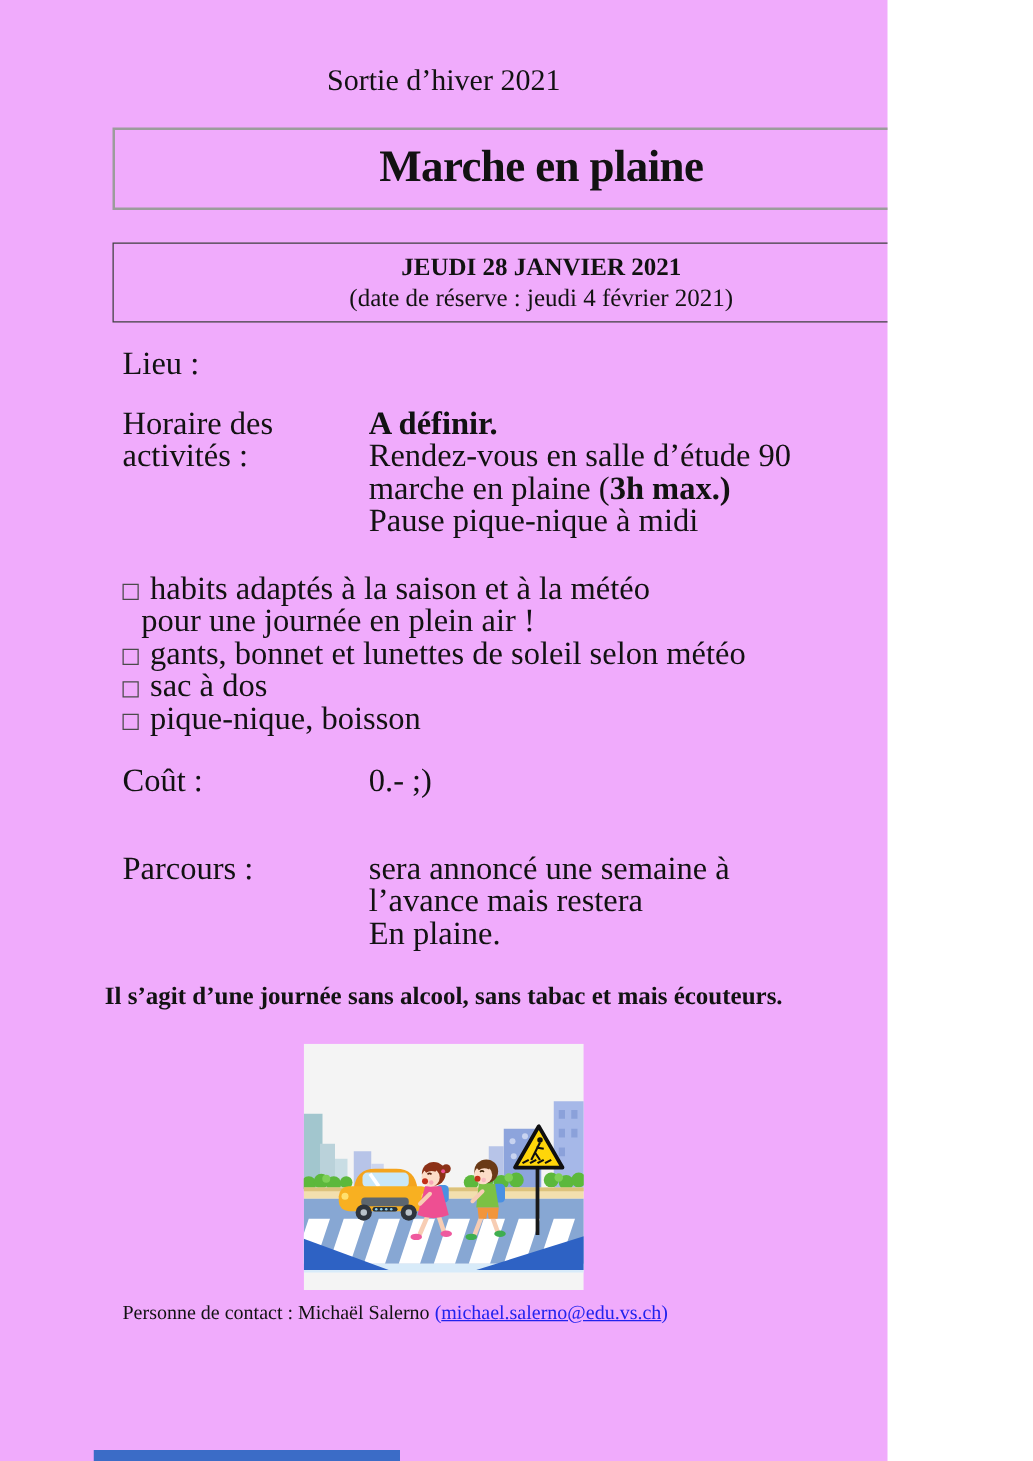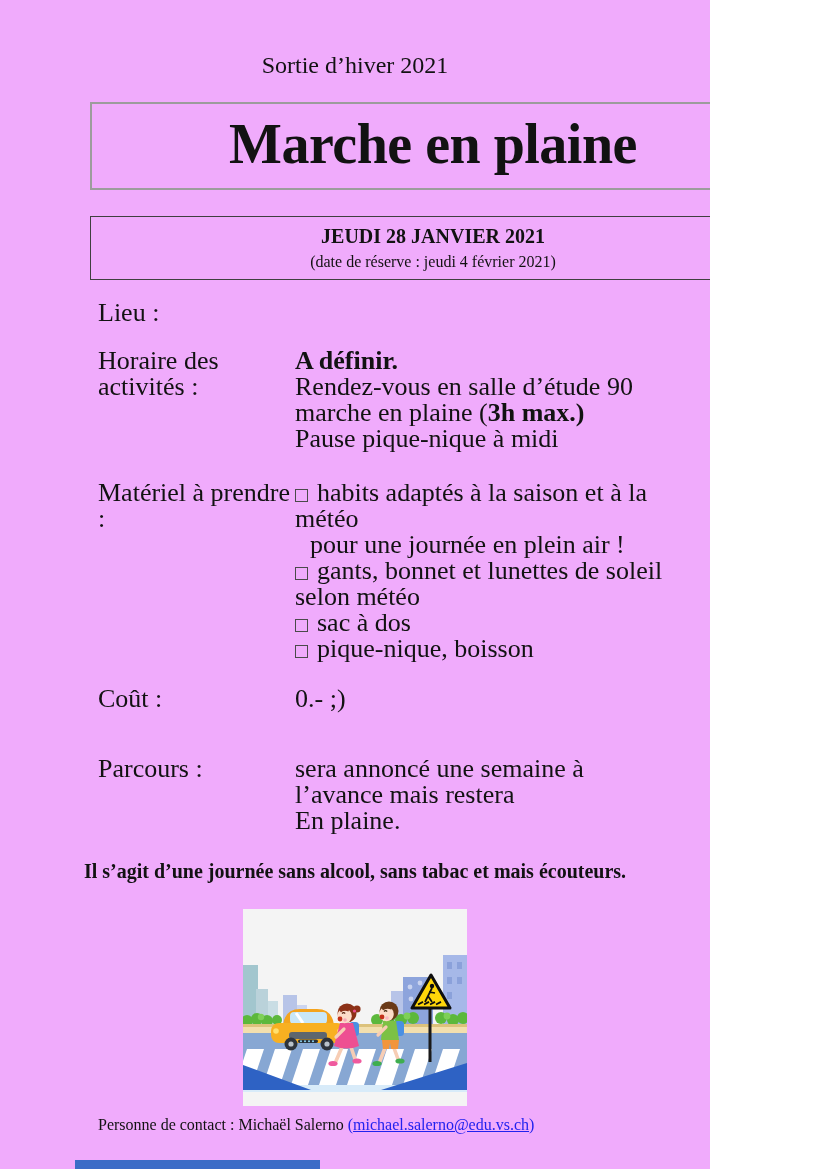--- a/index.html
+++ b/index.html
@@ -21,33 +21,33 @@
   }
   .title-box {
     margin: 22px 0 0 90px;
     width: 686px;
     border: 2px solid #9c9c9c;
     text-align: center;
     padding: 8px 0 12px 0;
   }
   .title-box h1 {
     margin: 0;
-    font-size: 56px;
+    font-size: 36px;
     font-weight: 700;
     letter-spacing: -0.5px;
   }
   .date-box {
     margin: 26px 0 0 90px;
     width: 686px;
     border: 1px solid #c2410c;
     text-align: center;
     padding: 7px 0 8px 0;
   }
   .date-main { font-size: 20px; font-weight: 700; line-height: 25px; }
-  .date-reserve { font-size: 16px; line-height: 19px; margin-top: 3px; }
+  .date-reserve { font-size: 20px; line-height: 19px; margin-top: 3px; }
   .info {
     margin: 20px 40px 0 98px;
     font-size: 26px;
     line-height: 26px;
   }
   .row { display: flex; }
   .row .label { width: 197px; flex: none; }
   .row .value { flex: 1; }
   .gap-sm { margin-top: 22px; }
   .gap-md { margin-top: 28px; }
@@ -117,21 +117,20 @@
       <div class="label">Horaire des activités :</div>
       <div class="value">
         <div class="bold">A définir.</div>
         <div>Rendez-vous en salle d’étude 90</div>
         <div><span>marche en plaine (</span><span class="bold">3h max.)</span></div>
         <div>Pause pique-nique à midi</div>
       </div>
     </div>
 
     <div class="row gap-md">
-      <div class="label">Matériel à prendre :</div>
       <div class="value">
         <div><span class="checkbox"></span><span>habits adaptés à la saison et à la météo</span></div>
         <div class="cont-line">pour une journée en plein air !</div>
         <div><span class="checkbox"></span><span>gants, bonnet et lunettes de soleil selon météo</span></div>
         <div><span class="checkbox"></span><span>sac à dos</span></div>
         <div><span class="checkbox"></span><span>pique-nique, boisson</span></div>
       </div>
     </div>
 
     <div class="row gap-md2">

